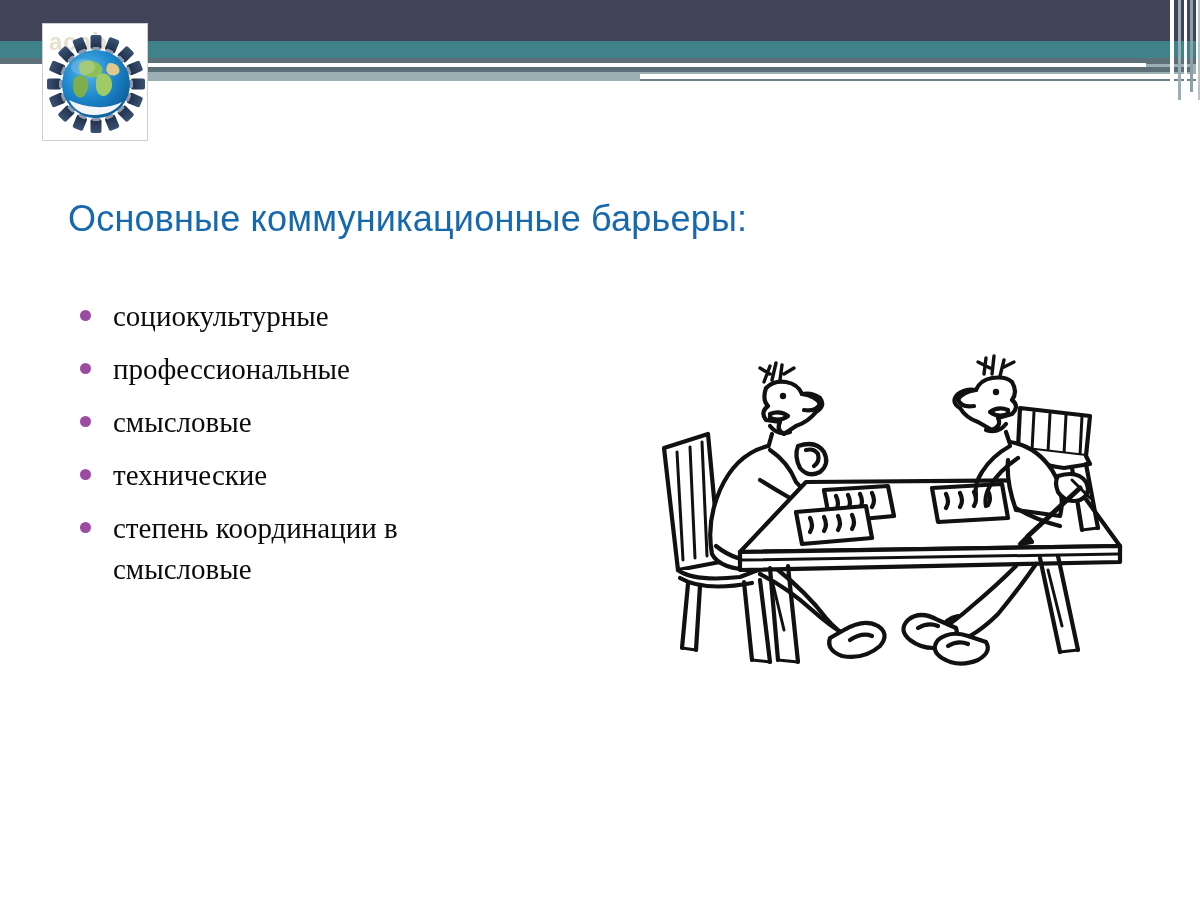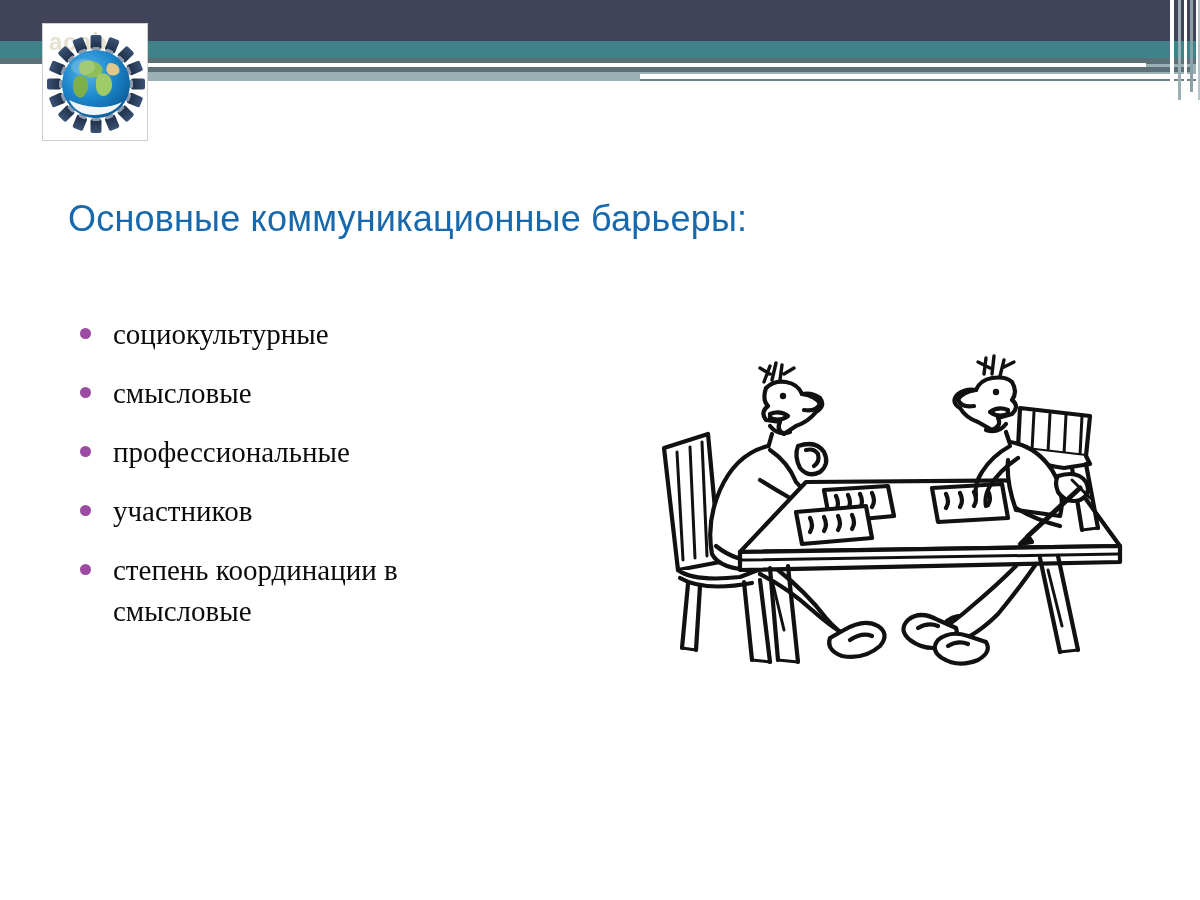--- a/index.html
+++ b/index.html
@@ -128,21 +128,20 @@
 
   
   .bullets{
     position:absolute;left:80px;top:296px;
     width:500px;
   }
   .bullet-row{
     display:flex;
     align-items:flex-start;
     margin-bottom:12px;
-    margin-top:18px;
   }
   .dot{
     flex:0 0 auto;
     width:11px;height:11px;
     border-radius:50%;
     background:#9c4ba3;
     margin-top:14px;
     margin-right:22px;
   }
   .bullet-text{
@@ -291,29 +290,29 @@
 
   <div class="title">Основные коммуникационные барьеры:</div>
 
   <div class="bullets">
     <div class="bullet-row">
       <span class="dot"></span>
       <span class="bullet-text">социокультурные</span>
     </div>
     <div class="bullet-row">
       <span class="dot"></span>
-      <span class="bullet-text">смысловые</span>
+      <span class="bullet-text">профессиональные</span>
     </div>
     <div class="bullet-row">
       <span class="dot"></span>
-      <span class="bullet-text">профессиональные</span>
+      <span class="bullet-text">смысловые</span>
     </div>
     <div class="bullet-row">
       <span class="dot"></span>
-      <span class="bullet-text">участников</span>
+      <span class="bullet-text">технические</span>
     </div>
     <div class="bullet-row">
       <span class="dot"></span>
       <span class="bullet-text">степень координации в смысловые</span>
     </div>
   </div>
 
   <div class="cartoon">
     <svg viewBox="0 0 540 360" aria-hidden="true">
       <g fill="none" stroke="#111111" stroke-width="4.2" stroke-linecap="round" stroke-linejoin="round">

